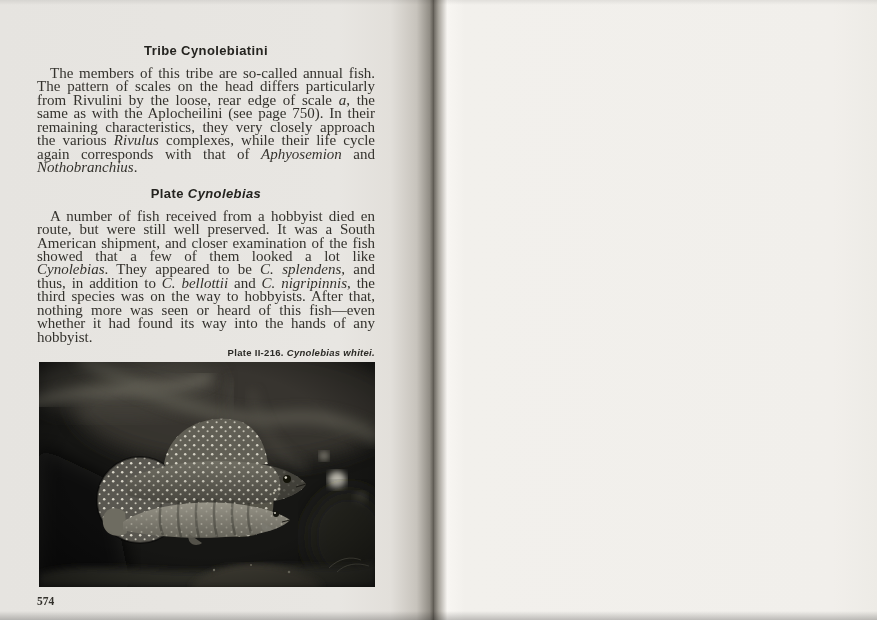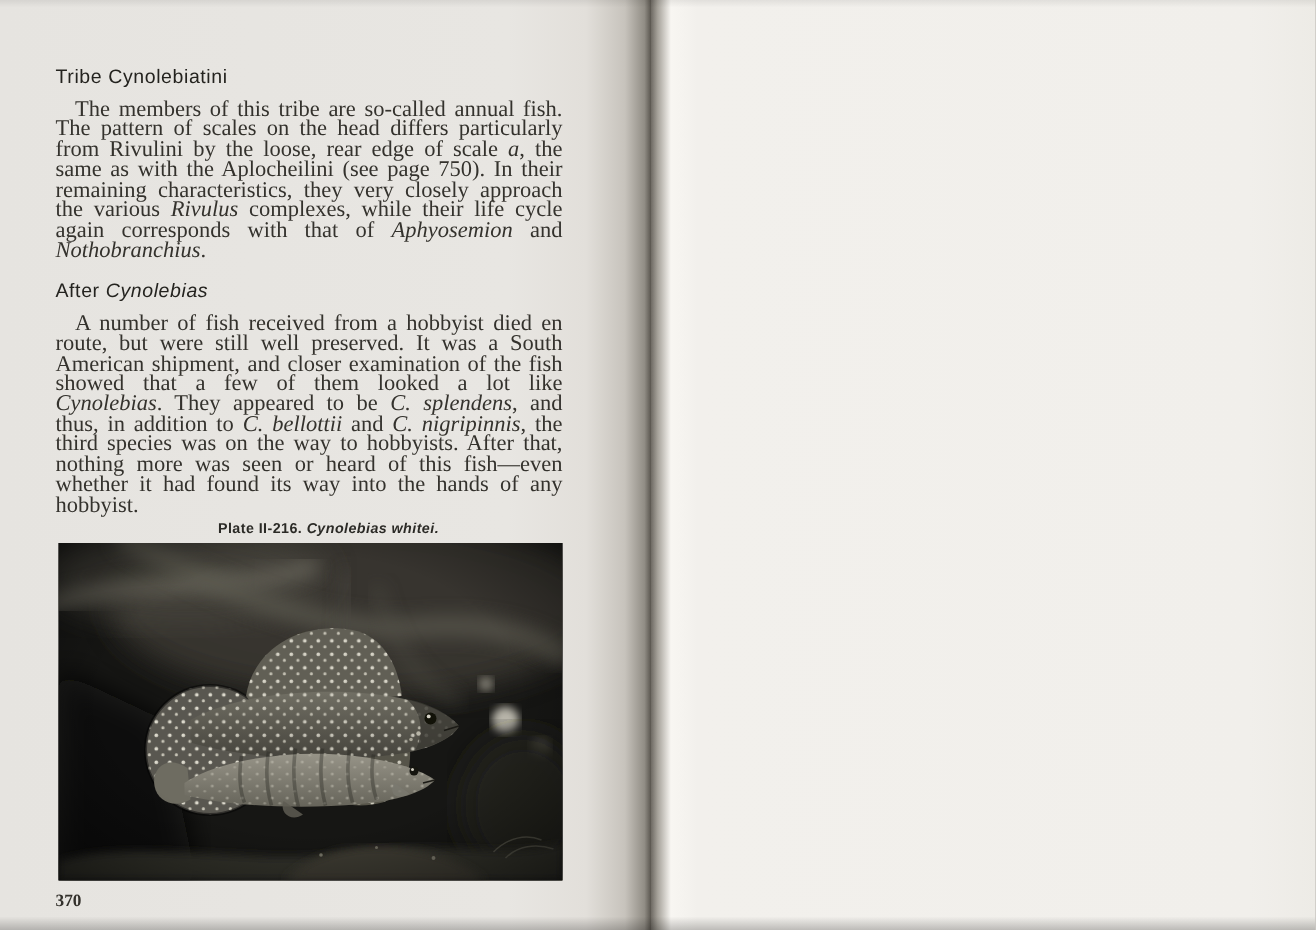--- a/index.html
+++ b/index.html
@@ -13,48 +13,48 @@
     background:linear-gradient(to bottom,rgba(0,0,0,0),rgba(0,0,0,0.22));pointer-events:none;}
   .top-shade{position:absolute;left:0;top:0;width:877px;height:5px;
     background:linear-gradient(to top,rgba(0,0,0,0),rgba(0,0,0,0.07));pointer-events:none;}
 
   .lp-content{position:absolute;left:37px;top:43px;width:338px;}
 
   .body-text p{margin:0;text-indent:13px;text-align:justify;
     font-size:15px;line-height:13.45px;word-spacing:0.05em;color:#34322d;}
   .body-text p i{font-style:italic;}
 
-  h1.tribe-h, h2.genus-h{font-family:"Liberation Sans",sans-serif;font-weight:normal;
-    text-align:left;color:#24231f;letter-spacing:0.4px;}
+  h1.tribe-h, h2.genus-h{font-family:"Liberation Sans",sans-serif;font-weight:bold;
+    text-align:center;color:#24231f;letter-spacing:0.4px;}
   h1.tribe-h{font-size:13px;margin:0 0 9px 0;}
   h2.genus-h{font-size:13px;margin:11px 0 9px 0;}
   h2.genus-h .genus-name{font-style:italic;}
 
-  .plate-caption{position:absolute;left:51px;top:347px;width:336px;text-align:center;
+  .plate-caption{position:absolute;left:39px;top:347px;width:336px;text-align:right;
     font-family:"Liberation Sans",sans-serif;font-weight:bold;font-size:9.5px;
     letter-spacing:0.3px;color:#2b2a26;}
   .plate-caption i{font-style:italic;}
 
   .plate-photo{position:absolute;left:39px;top:362px;width:336px;height:225px;
     background:#161614;display:block;}
 
   .pagenum{position:absolute;font-family:"Liberation Serif",serif;font-weight:bold;
     font-size:11.5px;color:#33312c;}
   .pagenum-left{left:37px;top:595px;}
 </style>
 </head>
 <body>
 
 <div class="spread">
 
   <div class="page-left">
     <div class="lp-content body-text">
       <h1 class="tribe-h">Tribe Cynolebiatini</h1>
       <p>The members of this tribe are so-called annual fish. The pattern of scales on the head differs particularly from Rivulini by the loose, rear edge of scale <i>a</i>, the same as with the Aplocheilini (see page 750). In their remaining characteristics, they very closely approach the various <i>Rivulus</i> complexes, while their life cycle again corresponds with that of <i>Aphyosemion</i> and <i>Nothobranchius</i>.</p>
-      <h2 class="genus-h"><span>After </span><span class="genus-name">Cynolebias</span></h2>
+      <h2 class="genus-h"><span>Plate </span><span class="genus-name">Cynolebias</span></h2>
       <p>A number of fish received from a hobbyist died en route, but were still well preserved. It was a South American shipment, and closer examination of the fish showed that a few of them looked a lot like <i>Cynolebias</i>. They appeared to be <i>C. splendens</i>, and thus, in addition to <i>C. bellottii</i> and <i>C. nigripinnis</i>, the third species was on the way to hobbyists. After that, nothing more was seen or heard of this fish—even whether it had found its way into the hands of any hobbyist.</p>
     </div>
 
     <div class="plate-caption">Plate II-216. <i>Cynolebias whitei.</i></div>
 
     <svg class="plate-photo" viewBox="0 0 336 225" xmlns="http://www.w3.org/2000/svg" preserveAspectRatio="none" role="img">
       <defs>
         <filter id="b3">
             <feGaussianBlur stdDeviation="3"></feGaussianBlur>
           </filter>
@@ -137,21 +137,21 @@
         <circle cx="237" cy="152" r="3" fill="#15150f"></circle>
         <circle cx="236" cy="151" r="1" fill="#cfccc0"></circle>
         <path d="M150,172 C147,181 156,186 163,181 Z" fill="#5e5c52" opacity="0.85"></path>
         <path d="M224,160 C219,168 227,172 234,167 Z" fill="#7b7970" opacity="0.75"></path>
         <path d="M251,158 L243,160" stroke="#1c1b16" stroke-width="1" fill="none"></path>
       </g>
 
       <rect x="0" y="0" width="336" height="225" fill="url(#vign)"></rect>
     </svg>
 
-    <div class="pagenum pagenum-left">370</div>
+    <div class="pagenum pagenum-left">574</div>
   </div>
 
   <div class="page-right">
     
     
   </div>
 
   <div class="top-shade"></div>
   <div class="bottom-shade"></div>
 </div>

